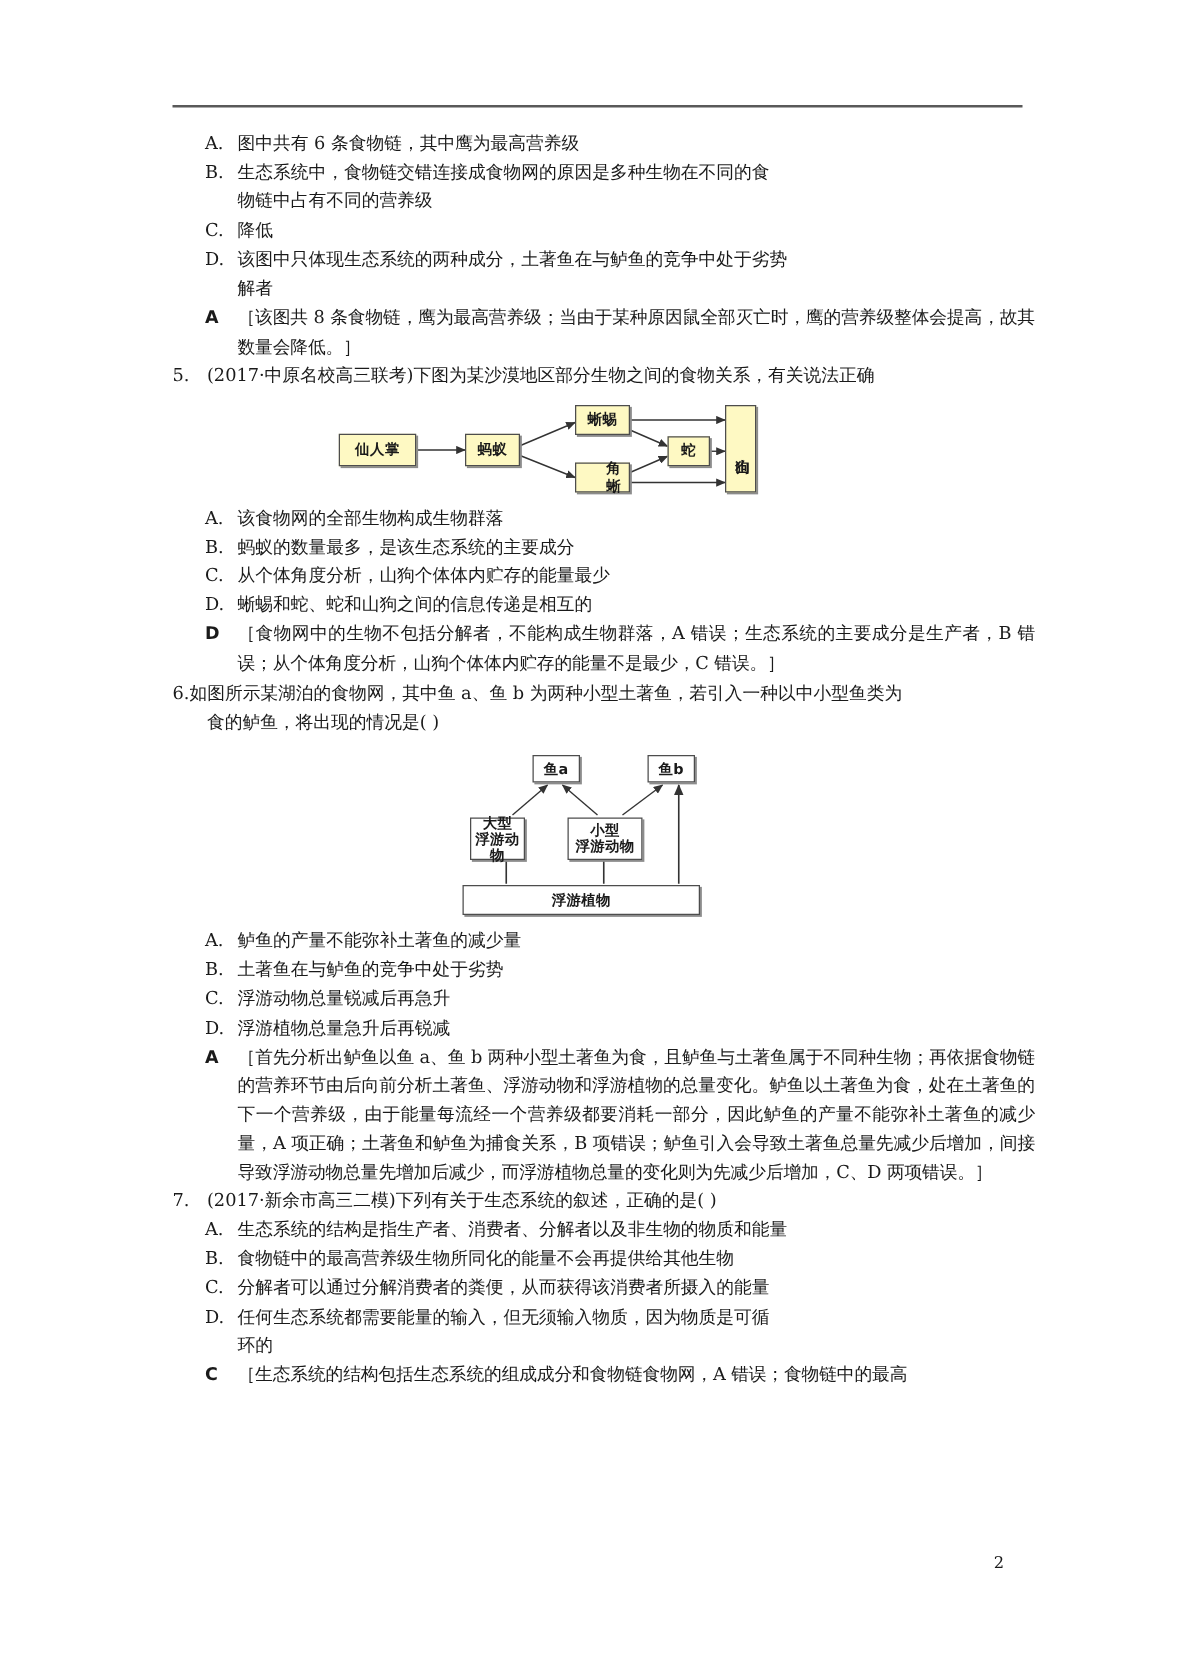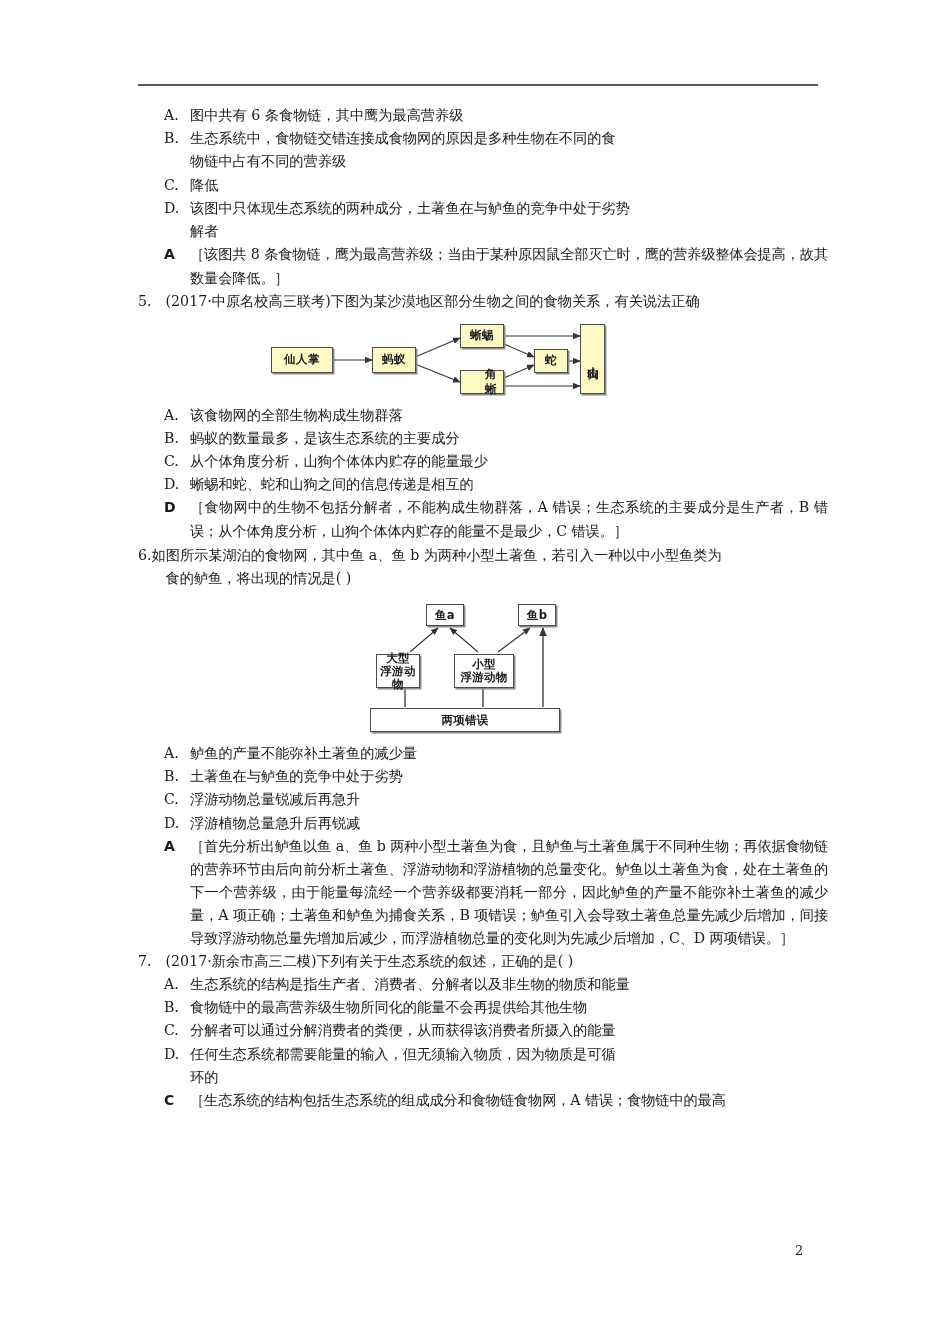--- a/index.html
+++ b/index.html
@@ -307,21 +307,21 @@
       </div>
       <div class="bx" style="left:238px; top:56px; width:44px; height:34px;">
         <span>大型</span>
         <span>浮游动物</span>
       </div>
       <div class="bx" style="left:316px; top:56px; width:60px; height:34px;">
         <span>小型</span>
         <span>浮游动物</span>
       </div>
       <div class="bx plain" style="left:232px; top:110px; width:190px; height:24px;">
-        <span>两项错误</span>
+        <span>浮游植物</span>
       </div>
     </div>
 
     <div class="opt">
       <span class="lbl">A.</span>
       <span class="txt">
         <span class="cont">鲈鱼的产量不能弥补土著鱼的减少量</span>
       </span>
     </div>
     <div class="opt">

